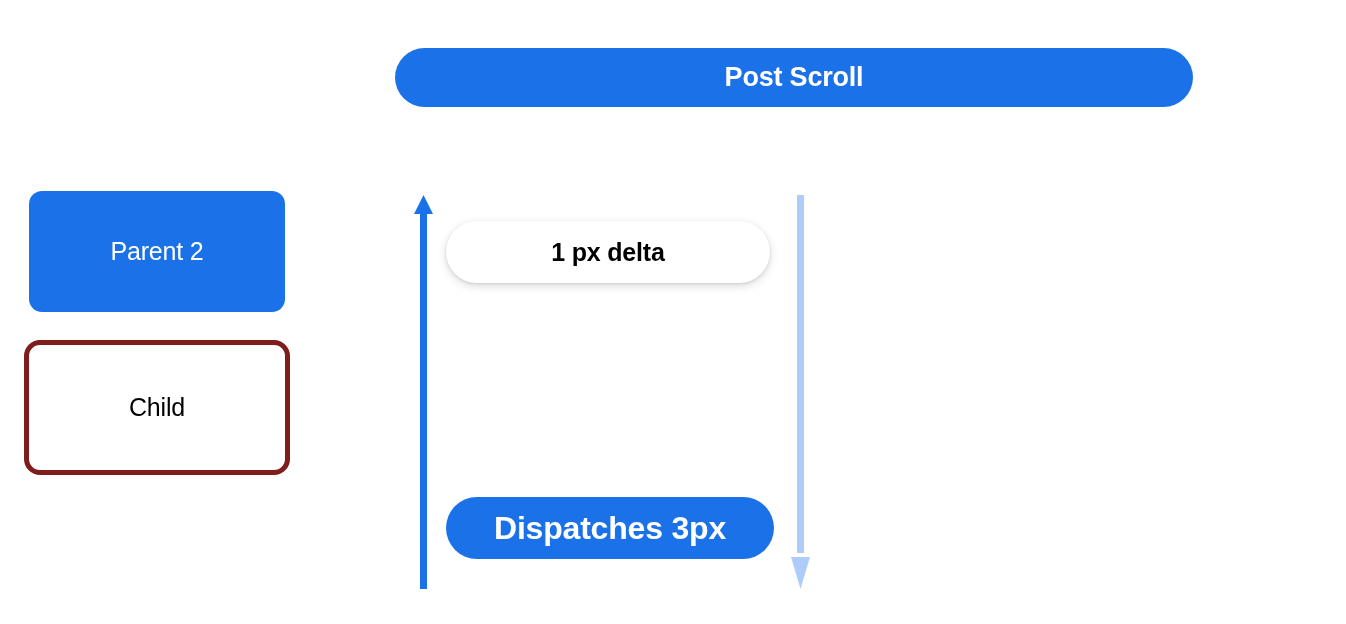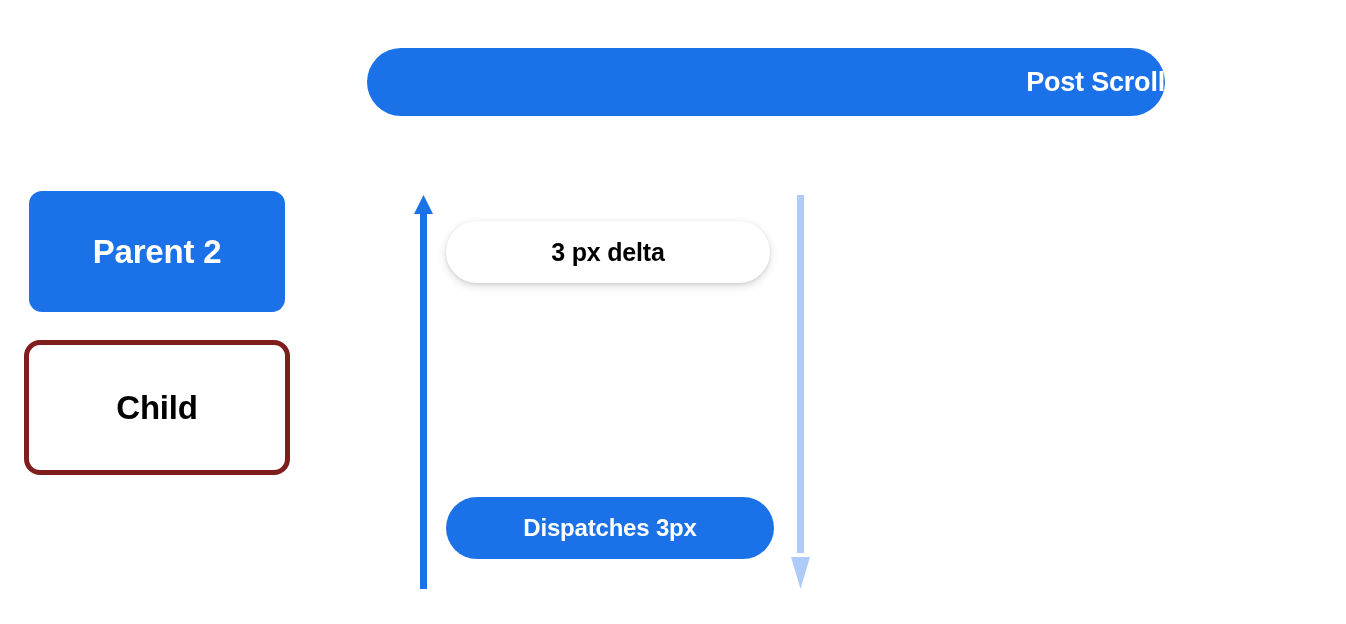--- a/index.html
+++ b/index.html
@@ -17,29 +17,29 @@
   }
 
   .stage {
     position: absolute;
     inset: 0;
   }
 
   
   .header-pill {
     position: absolute;
-    left: 367px;
+    left: 395px;
     top: 48px;
     width: 798px;
-    height: 68px;
+    height: 59px;
     background: #1b72e8;
     border-radius: 34px;
     display: flex;
     align-items: center;
-    justify-content: flex-end;
+    justify-content: center;
     box-sizing: border-box;
   }
   .header-pill-label {
     color: #ffffff;
     font-size: 27px;
     font-weight: bold;
     letter-spacing: -0.2px;
     line-height: 1;
   }
 
@@ -75,22 +75,22 @@
     border: 5px solid #7f1d1d;
     border-radius: 16px;
   }
   .stack-box.outlined .stack-box-label {
     color: #000000;
   }
   .stack-gap {
     height: 14px;
   }
   .stack-box-label {
-    font-size: 33px;
-    font-weight: bold;
+    font-size: 25px;
+    font-weight: normal;
     letter-spacing: -0.2px;
     line-height: 1;
   }
 
   
   .flow-col {
     position: absolute;
     left: 400px;
     top: 190px;
     width: 420px;
@@ -142,21 +142,21 @@
     height: 62px;
     background: #1b72e8;
     border-radius: 31px;
     display: flex;
     align-items: center;
     justify-content: center;
     box-sizing: border-box;
   }
   .pill-dispatch-label {
     color: #ffffff;
-    font-size: 24px;
+    font-size: 32px;
     font-weight: bold;
     letter-spacing: -0.2px;
     line-height: 1;
   }
 </style>
 </head>
 <body>
 
 <div class="stage">
 
@@ -187,21 +187,21 @@
       <rect x="7" y="16" width="7" height="378" fill="#1b72e8"></rect>
       <polygon points="10.5,0 20,19 1,19" fill="#1b72e8"></polygon>
     </svg>
 
     <svg class="arrow-down" viewBox="0 0 21 394" xmlns="http://www.w3.org/2000/svg">
       <rect x="7" y="0" width="7" height="358" fill="#aecbfa"></rect>
       <polygon points="10.5,394 1,362 20,362" fill="#aecbfa"></polygon>
     </svg>
 
     <div class="pill-delta">
-      <span class="pill-delta-label">3 px delta</span>
+      <span class="pill-delta-label">1 px delta</span>
     </div>
 
     <div class="pill-dispatch">
       <span class="pill-dispatch-label">Dispatches 3px</span>
     </div>
 
   </div>
 
 </div>
 

